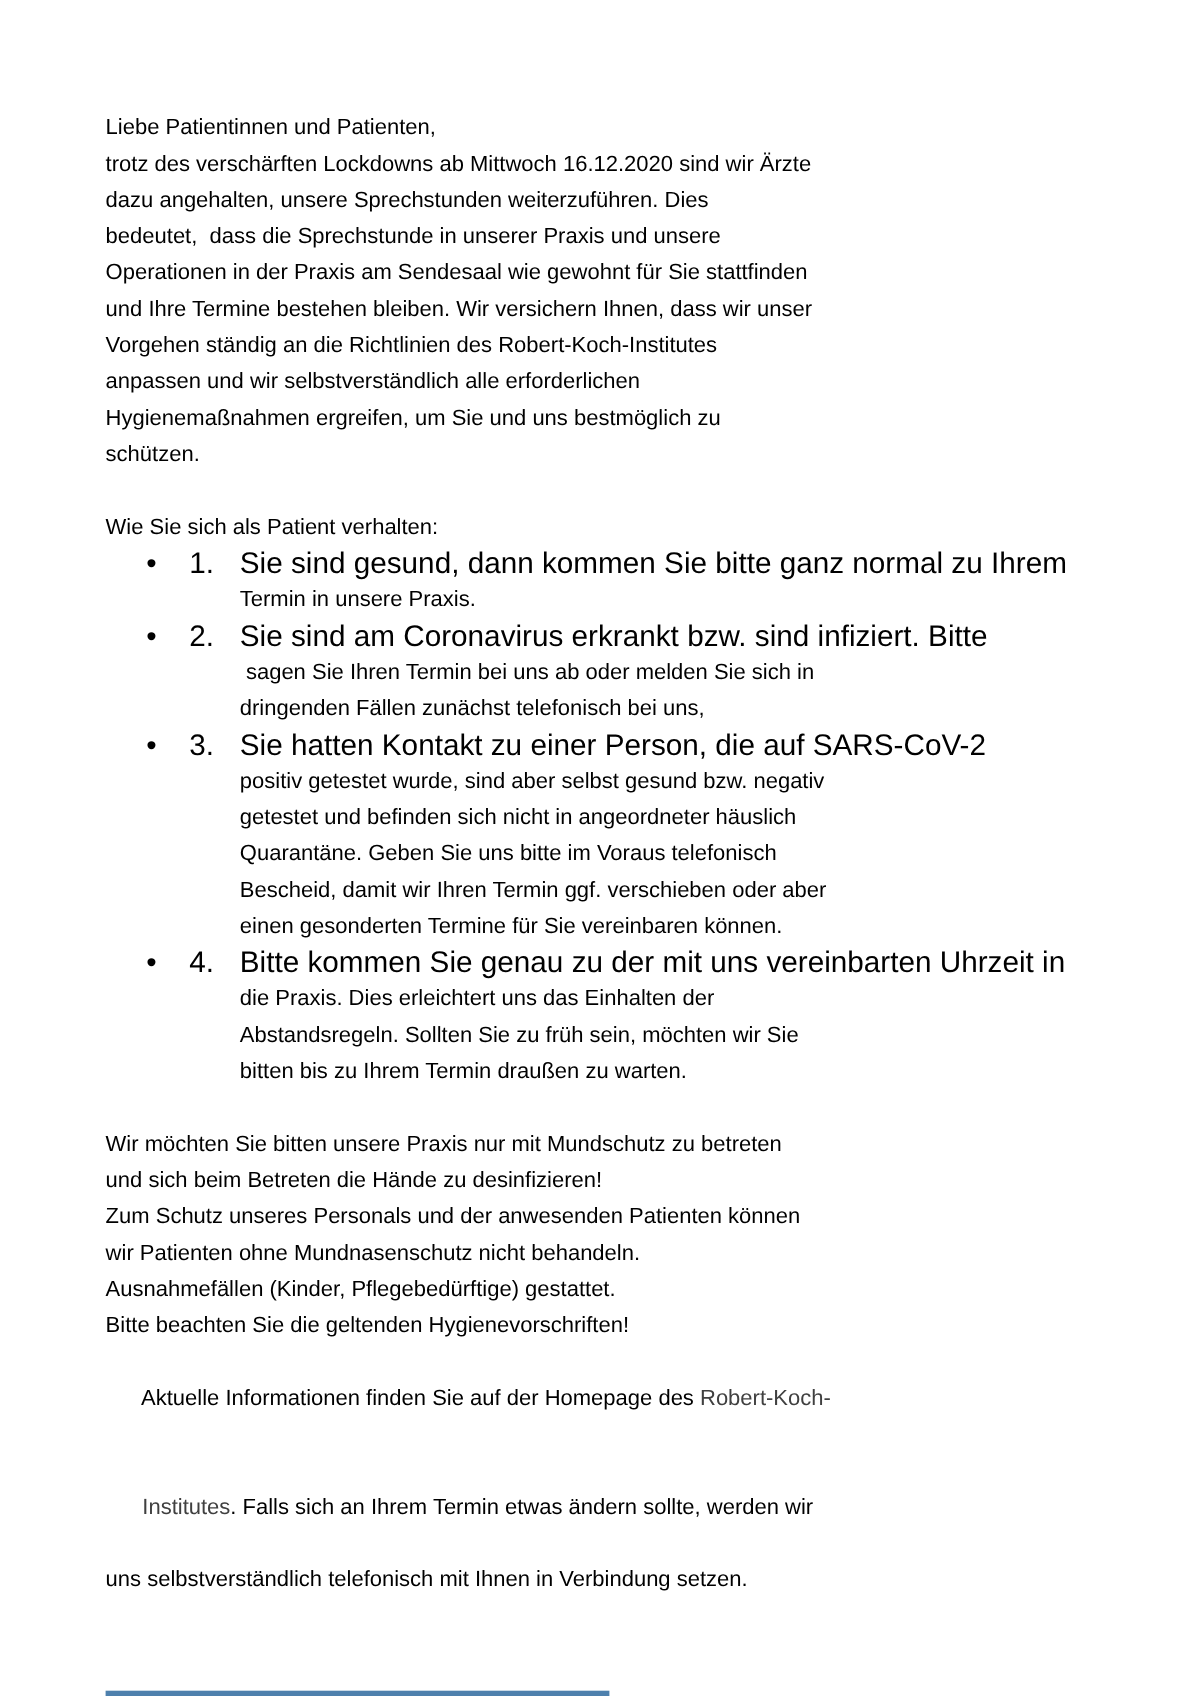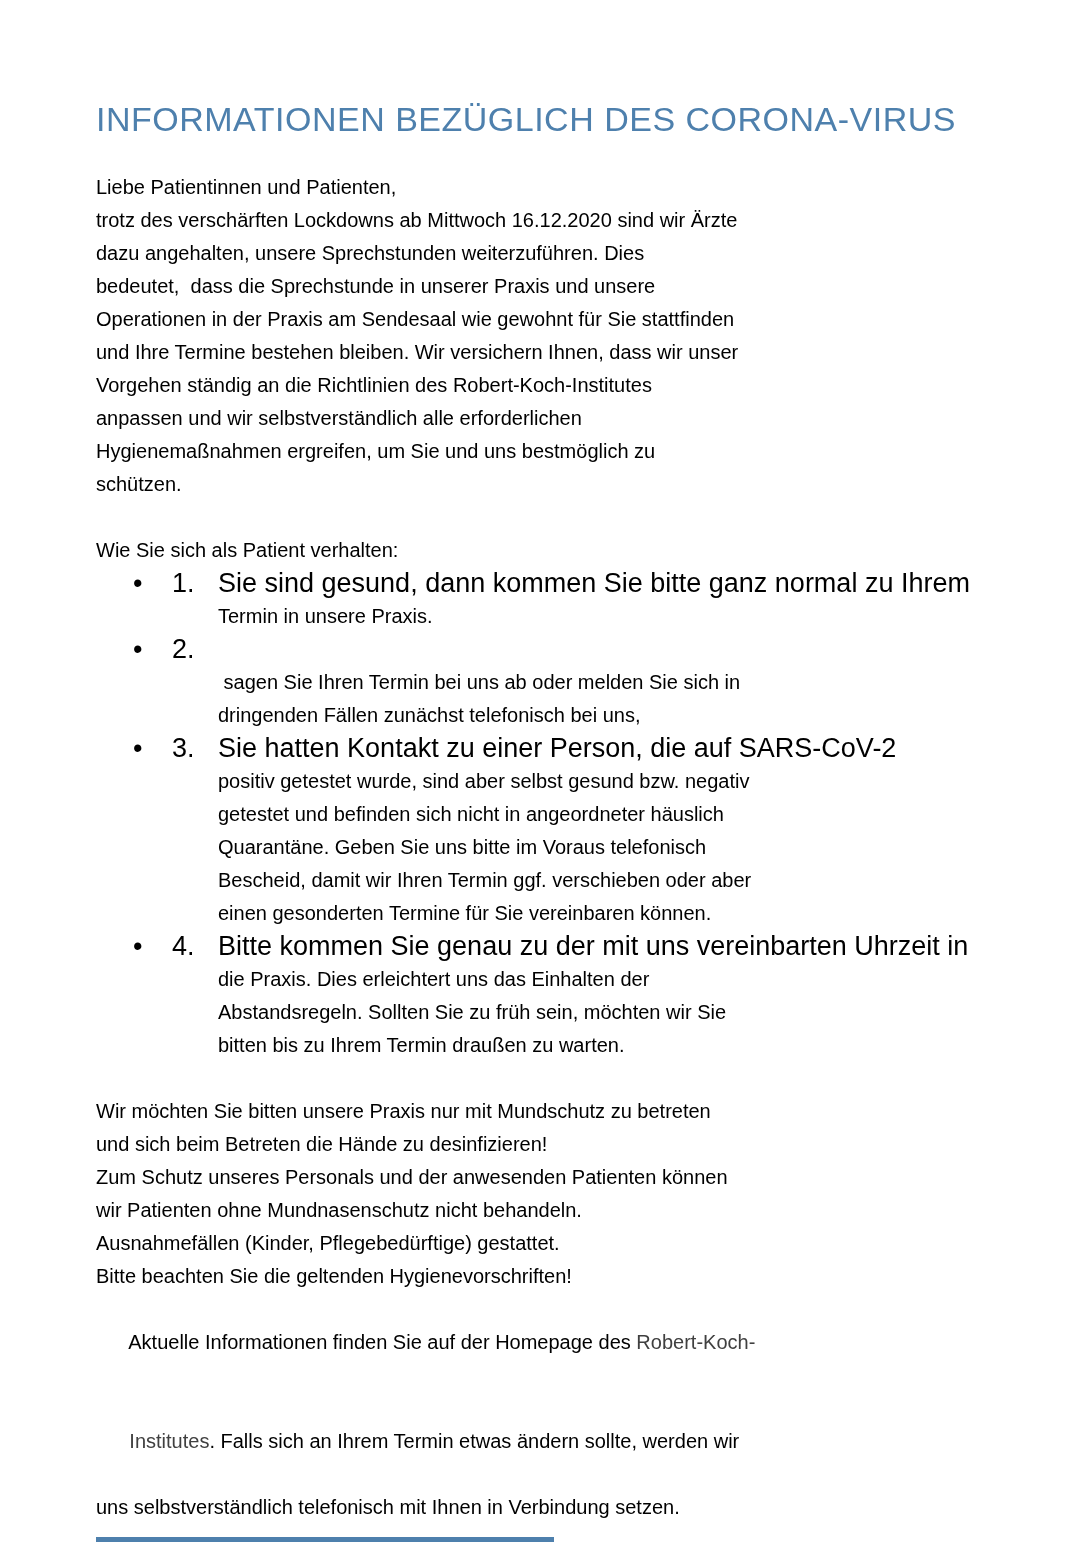--- a/index.html
+++ b/index.html
@@ -70,21 +70,20 @@
     width: 458px;
     height: 5px;
     background: #4e80ad;
   }
 </style>
 </head>
 <body>
 
 <div class="page">
 
-  <h1 class="doc-title">INFORMATIONEN BEZÜGLICH DES CORONA-VIRUS</h1>
 
   <div>
     <div class="line">Liebe Patientinnen und Patienten,</div>
     <div class="line">trotz des verschärften Lockdowns ab Mittwoch 16.12.2020 sind wir Ärzte</div>
     <div class="line">dazu angehalten, unsere Sprechstunden weiterzuführen. Dies</div>
     <div class="line">bedeutet,  dass die Sprechstunde in unserer Praxis und unsere</div>
     <div class="line">Operationen in der Praxis am Sendesaal wie gewohnt für Sie stattfinden</div>
     <div class="line">und Ihre Termine bestehen bleiben. Wir versichern Ihnen, dass wir unser</div>
     <div class="line">Vorgehen ständig an die Richtlinien des Robert-Koch-Institutes</div>
     <div class="line">anpassen und wir selbstverständlich alle erforderlichen</div>
@@ -104,20 +103,21 @@
         <span class="num-col">1.</span>
         <span class="item-text">Sie sind gesund, dann kommen Sie bitte ganz normal zu Ihrem</span>
       </div>
       <div class="line cont">Termin in unsere Praxis.</div>
     </div>
 
     <div>
       <div class="list-row">
         <span class="bullet-col">•</span>
         <span class="num-col">2.</span>
+        <span class="item-text">Sie sind am Coronavirus erkrankt bzw. sind infiziert. Bitte</span>
       </div>
       <div class="line cont"> sagen Sie Ihren Termin bei uns ab oder melden Sie sich in</div>
       <div class="line cont">dringenden Fällen zunächst telefonisch bei uns,</div>
     </div>
 
     <div>
       <div class="list-row">
         <span class="bullet-col">•</span>
         <span class="num-col">3.</span>
         <span class="item-text">Sie hatten Kontakt zu einer Person, die auf SARS-CoV-2</span>

